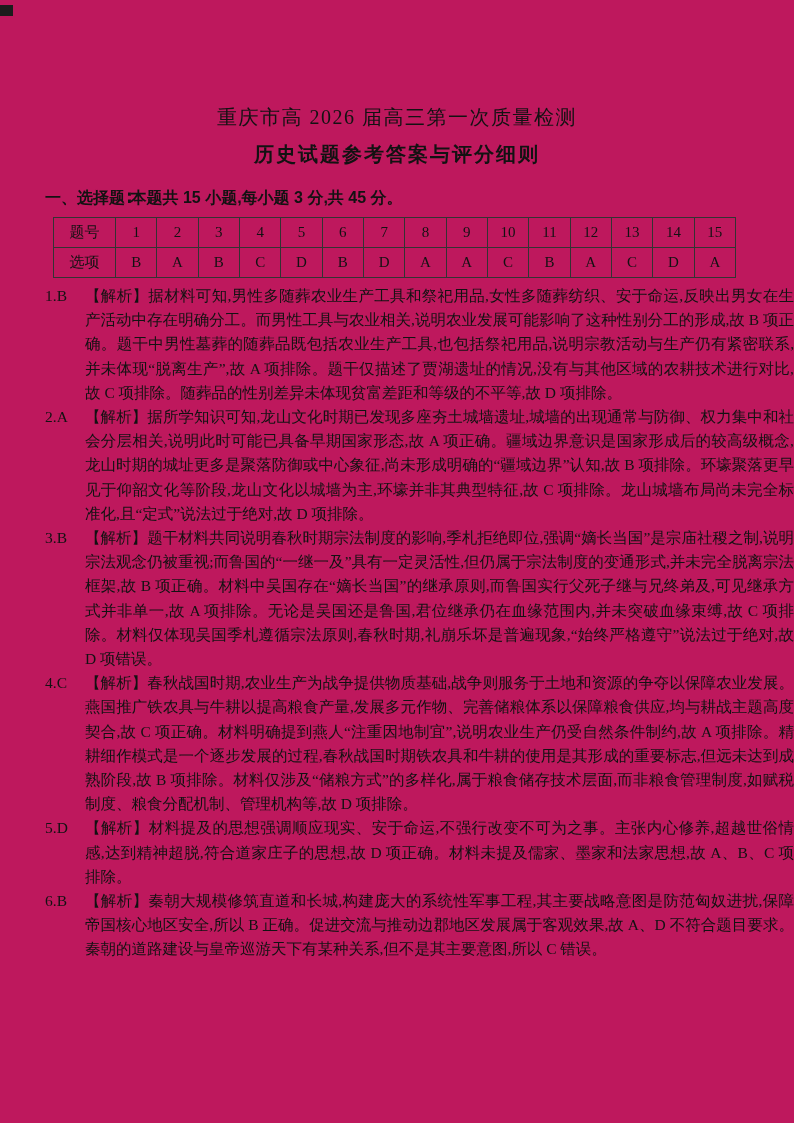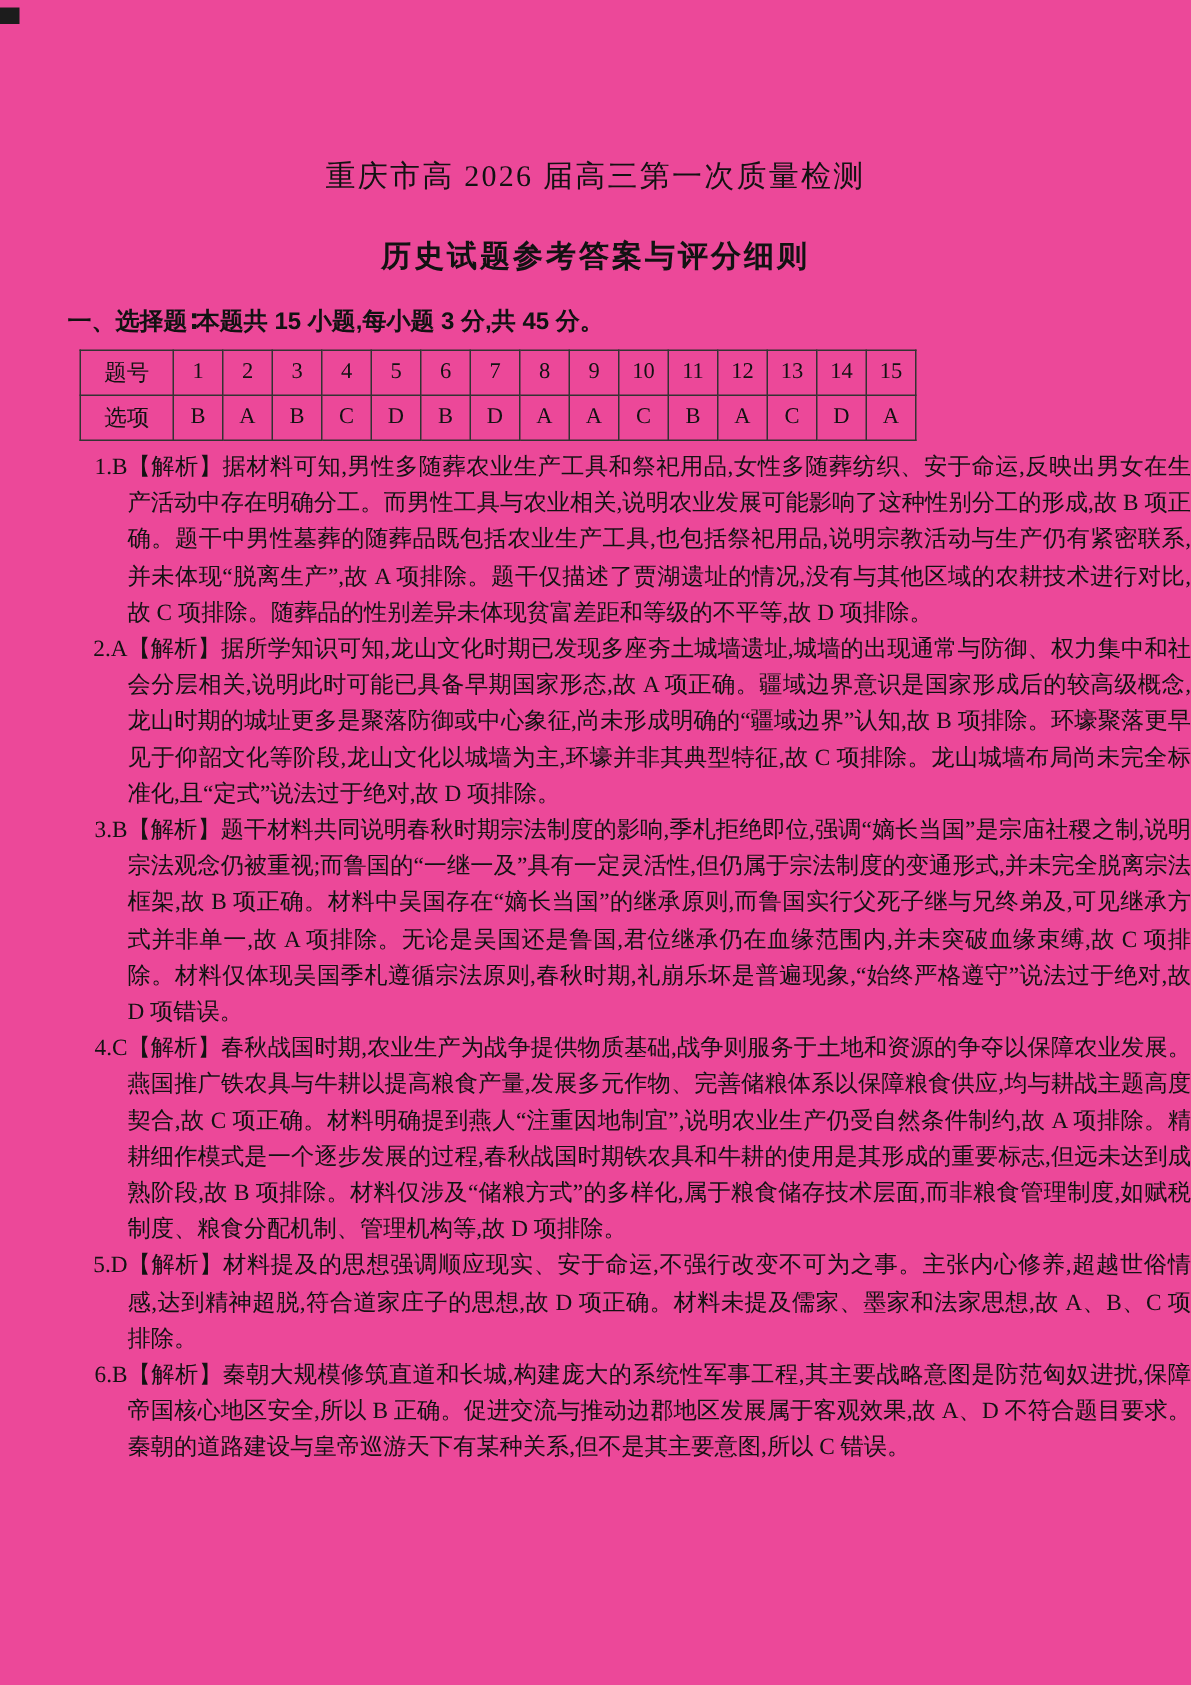--- a/index.html
+++ b/index.html
@@ -1,61 +1,61 @@
 <!DOCTYPE html>
 <html><head>
 <meta charset="utf-8">
 <style>
   html, body { margin: 0; padding: 0; background: #e8e8e8; }
   .page {
     position: relative;
     width: 794px;
     height: 1123px;
     margin: 0 auto;
-    background: #ec4899;
+    background: #be185d;
     font-family: "Liberation Serif", serif;
     color: #121212;
     overflow: hidden;
   }
   .scan-mark {
     position: absolute;
     left: 0;
     top: 5px;
     width: 13px;
     height: 11px;
     background: #1c1c1c;
   }
   .doc-title {
     margin-top: 104px;
     text-align: center;
     font-size: 20px;
     letter-spacing: 1.5px;
     font-weight: normal;
   }
   .doc-subtitle {
-    margin-top: 26px;
+    margin-top: 10px;
     text-align: center;
     font-size: 20px;
     font-weight: bold;
     letter-spacing: 2px;
     font-family: "Liberation Sans", sans-serif;
   }
   .content {
     margin-left: 45px;
   }
   .section-heading {
     margin-top: 20px;
     font-size: 16px;
     font-weight: bold;
     font-family: "Liberation Sans", sans-serif;
   }
   table.answer-table {
     border-collapse: collapse;
     table-layout: fixed;
-    width: 558px;
+    width: 683px;
     margin-top: 8px;
     margin-left: 8px;
   }
   table.answer-table td {
     border: 1px solid #333;
     height: 29px;
     text-align: center;
     vertical-align: middle;
     font-size: 15px;
     padding: 0;
@@ -63,21 +63,20 @@
   table.answer-table td.head-col { width: 61px; }
   .items {
     margin-top: 6px;
     font-size: 15.5px;
     line-height: 24.2px;
   }
   .item { display: flex; }
   .item-num {
     width: 40px;
     flex: none;
-    text-align: right;
   }
   .item-text {
     flex: 1;
     text-align: justify;
     text-justify: inter-ideograph;
   }
   .footer {
     position: absolute;
     left: 0;
     right: 0;

